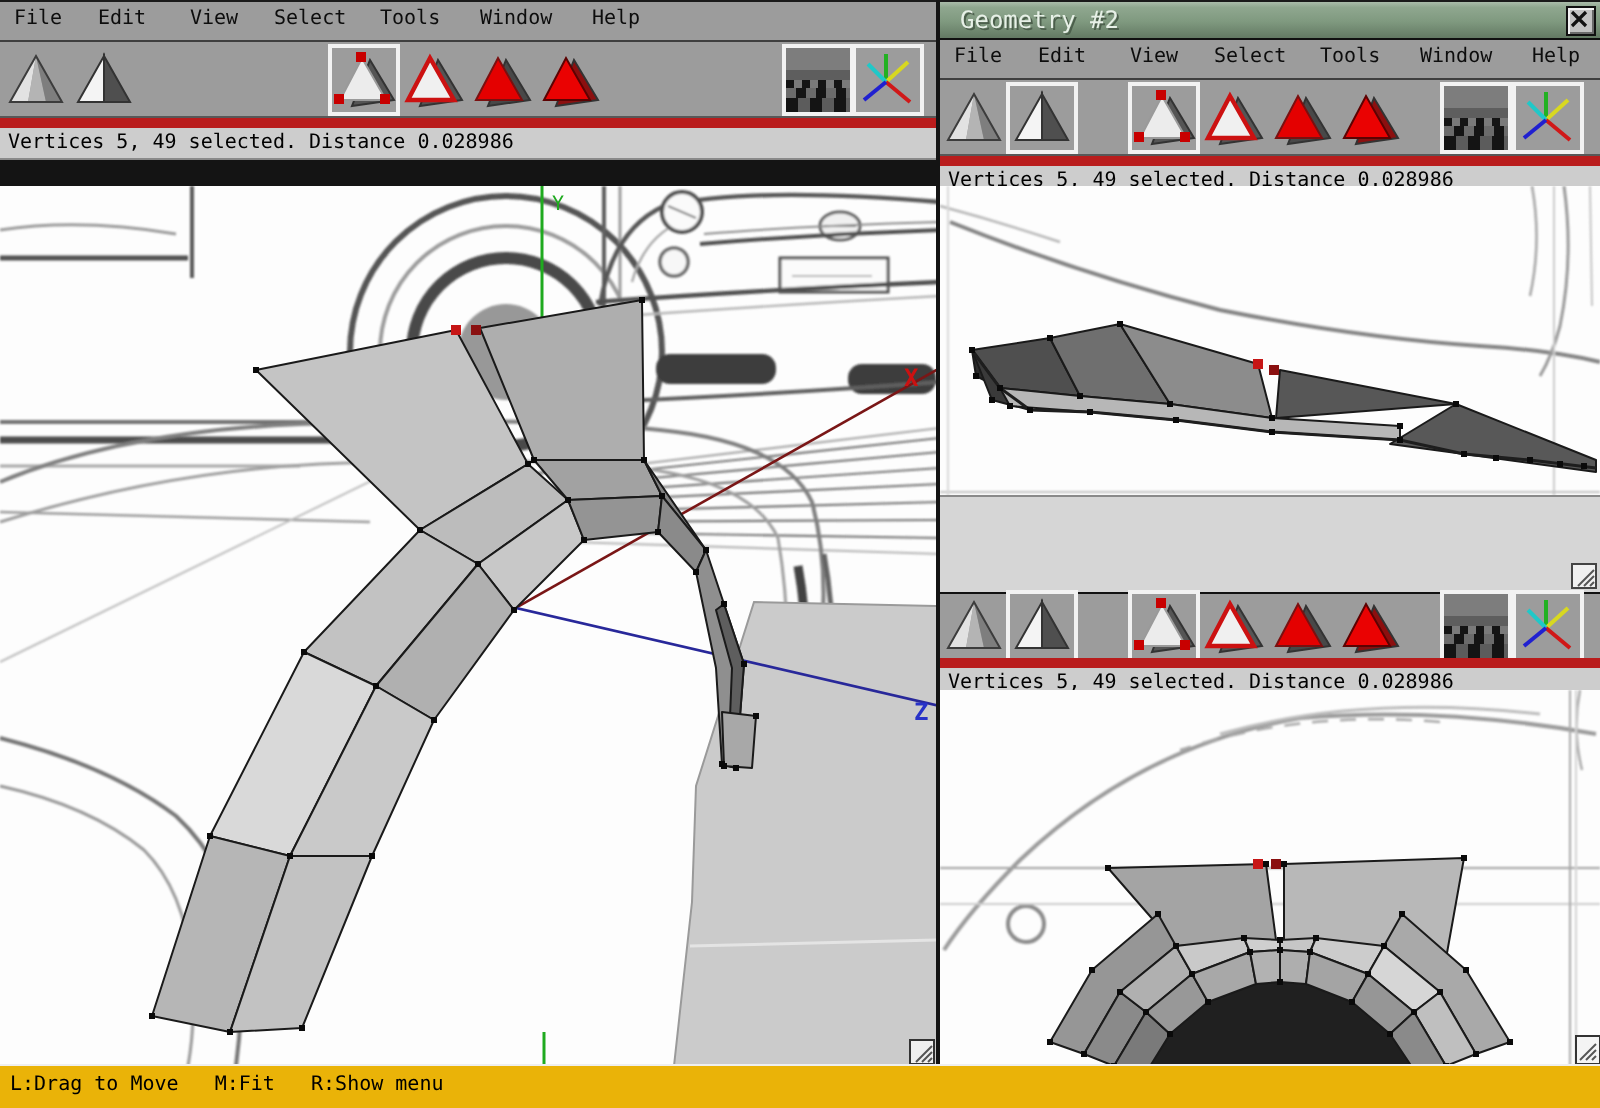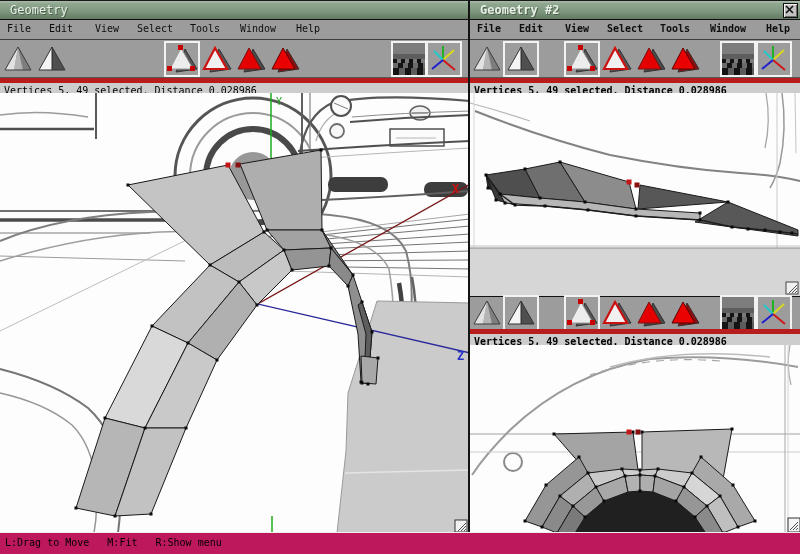--- a/index.html
+++ b/index.html
@@ -1,48 +1,45 @@
 <!DOCTYPE html>
 <html><head>
 <meta charset="utf-8">
 <style>
   html,body{margin:0;padding:0;background:#141414;width:800px;height:554px;overflow:hidden;
     font-family:"DejaVu Sans Mono","Liberation Mono",monospace;-webkit-font-smoothing:none;}
   .win{position:absolute;top:0;border-top:1px solid #1a1a1a;}
   #win-left{left:0;width:468px;height:532px;}
-  #win-right{left:470px;width:330px;height:532px;font-weight:bold;}
+  #win-right{left:470px;width:330px;height:532px;}
   .titlebar{position:relative;height:18px;background:linear-gradient(180deg,#aabcaa 0%,#8fa78f 15%,#7f997f 55%,#637963 100%);
     border-bottom:1px solid #101010;}
   .titlebar .title{position:absolute;left:10px;top:2px;font-size:12px;color:#e7f0e7;text-shadow:1px 1px 0 #4c5f4c;}
   .closebtn{position:absolute;right:2px;top:2px;width:13px;height:13px;background:#c2c2c2;border:1px solid #111;
     box-shadow:inset 1px 1px 0 #f2f2f2, inset -1px -1px 0 #6a6a6a;cursor:default;}
   .menubar{position:relative;height:19px;background:#9c9c9c;border-bottom:1px solid #3f3f3f;}
   .menu-item{position:absolute;top:3px;font-size:10px;color:#0d0d0d;white-space:pre;}
   .toolbar{position:relative;height:37px;background:#9c9c9c;border-bottom:1px solid #585858;}
   .toolbar2{position:relative;height:32px;background:#9c9c9c;border-top:1px solid #111;border-bottom:1px solid #585858;}
   .ticon{position:absolute;top:3px;width:32px;height:32px;}
   .toolbar2 .ticon{top:0px;}
   .ticon.sel{box-shadow:0 0 0 2px #f2f2f2;}
   .infobar{position:relative;height:15px;background:#cdcdcd;border-top:5px solid #b91c1c;color:#000;
     font-size:10px;line-height:15px;padding-left:4px;white-space:pre;border-bottom:1px solid #8a8a8a;box-sizing:content-box;}
   .viewport{position:absolute;background:#fdfdfd;overflow:hidden;}
   #vp-left{left:0;top:92px;width:468px;height:440px;}
   #vp-rtop{left:0;top:92px;width:330px;height:203px;}
   #vp-rbot{left:0;top:344px;width:330px;height:188px;}
-  .statusbar{position:absolute;left:0;top:532px;width:800px;height:22px;background:#be185d;border-top:1px solid #efefef;
+  .statusbar{position:absolute;left:0;top:532px;width:800px;height:22px;background:#eab308;border-top:1px solid #efefef;
     font-size:10px;color:#000;line-height:20px;padding-left:5px;white-space:pre;box-sizing:border-box;}
   svg{display:block;}
 </style>
 </head>
 <body>
 
 <div class="win" id="win-left">
-  <div class="titlebar">
-    <span class="title">Geometry</span>
-  </div>
   <div class="menubar">
     <span class="menu-item" style="left:7px">File</span>
     <span class="menu-item" style="left:49px">Edit</span>
     <span class="menu-item" style="left:95px">View</span>
     <span class="menu-item" style="left:137px">Select</span>
     <span class="menu-item" style="left:190px">Tools</span>
     <span class="menu-item" style="left:240px">Window</span>
     <span class="menu-item" style="left:296px">Help</span>
   </div>
   <div class="toolbar">

